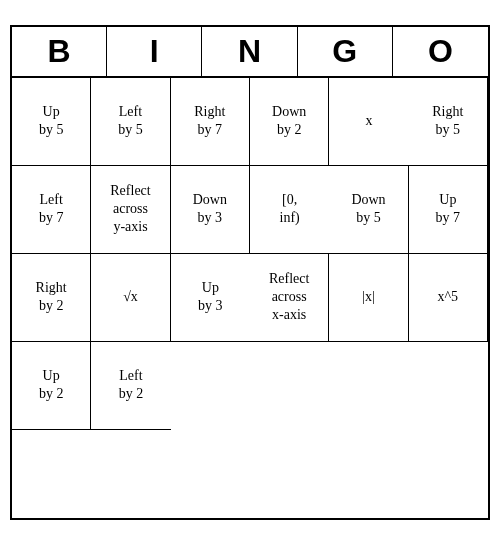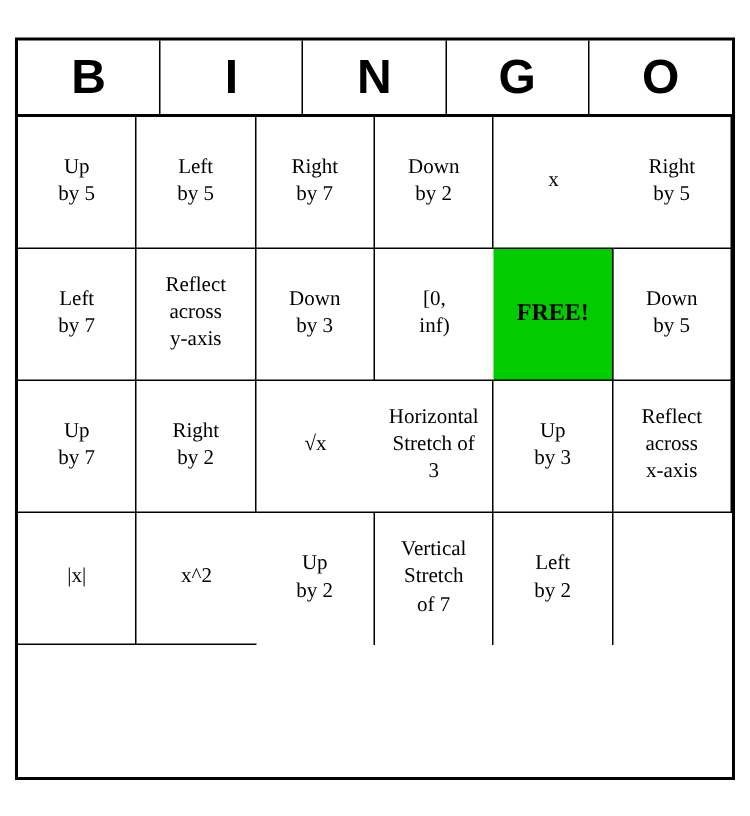--- a/index.html
+++ b/index.html
@@ -110,65 +110,52 @@
 y-axis</span>
       </div>
       <div class="bingo-cell">
         <span class="cell-text">Down
 by 3</span>
       </div>
       <div class="bingo-cell">
         <span class="cell-text">[0,
 inf)</span>
       </div>
-      <div class="bingo-cell free-cell">
-        <span class="cell-text">FREE!</span>
-      </div>
       <div class="bingo-cell">
         <span class="cell-text">Down
 by 5</span>
       </div>
       <div class="bingo-cell">
         <span class="cell-text">Up
 by 7</span>
       </div>
       <div class="bingo-cell">
         <span class="cell-text">Right
 by 2</span>
       </div>
       <div class="bingo-cell">
         <span class="cell-text">√x</span>
       </div>
       <div class="bingo-cell">
-        <span class="cell-text">Horizontal
-Stretch of
-3</span>
-      </div>
-      <div class="bingo-cell">
         <span class="cell-text">Up
 by 3</span>
       </div>
       <div class="bingo-cell">
         <span class="cell-text">Reflect
 across
 x-axis</span>
       </div>
       <div class="bingo-cell">
         <span class="cell-text">|x|</span>
       </div>
       <div class="bingo-cell">
-        <span class="cell-text">x^2</span>
+        <span class="cell-text">x^5</span>
       </div>
       <div class="bingo-cell">
         <span class="cell-text">Up
 by 2</span>
-      </div>
-      <div class="bingo-cell">
-        <span class="cell-text">Vertical
-Stretch
-of 7</span>
       </div>
       <div class="bingo-cell">
         <span class="cell-text">Left
 by 2</span>
       </div>
     </div>
 </div>
 
 </body></html>

